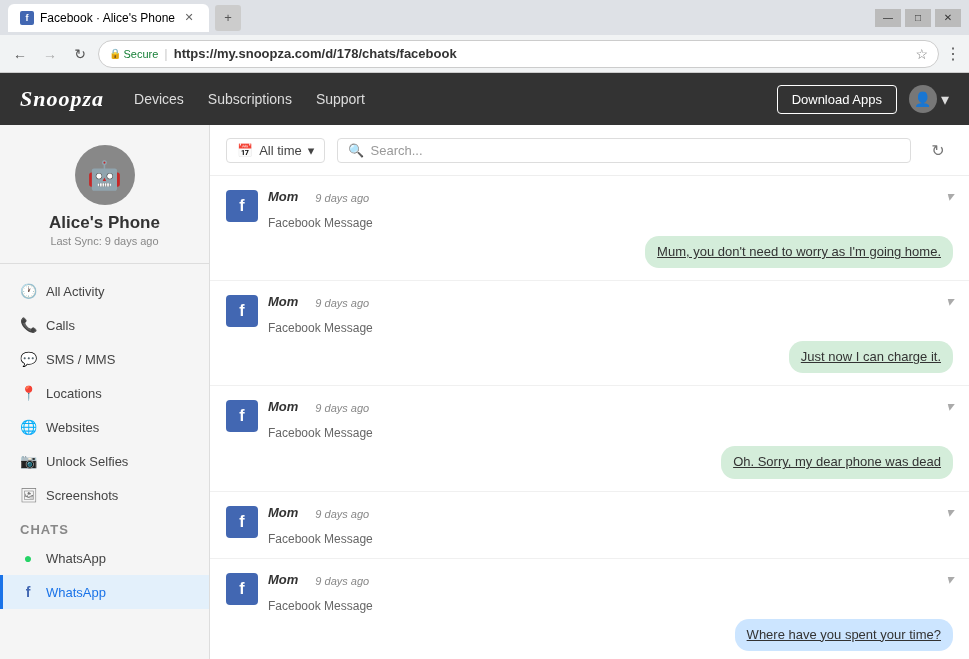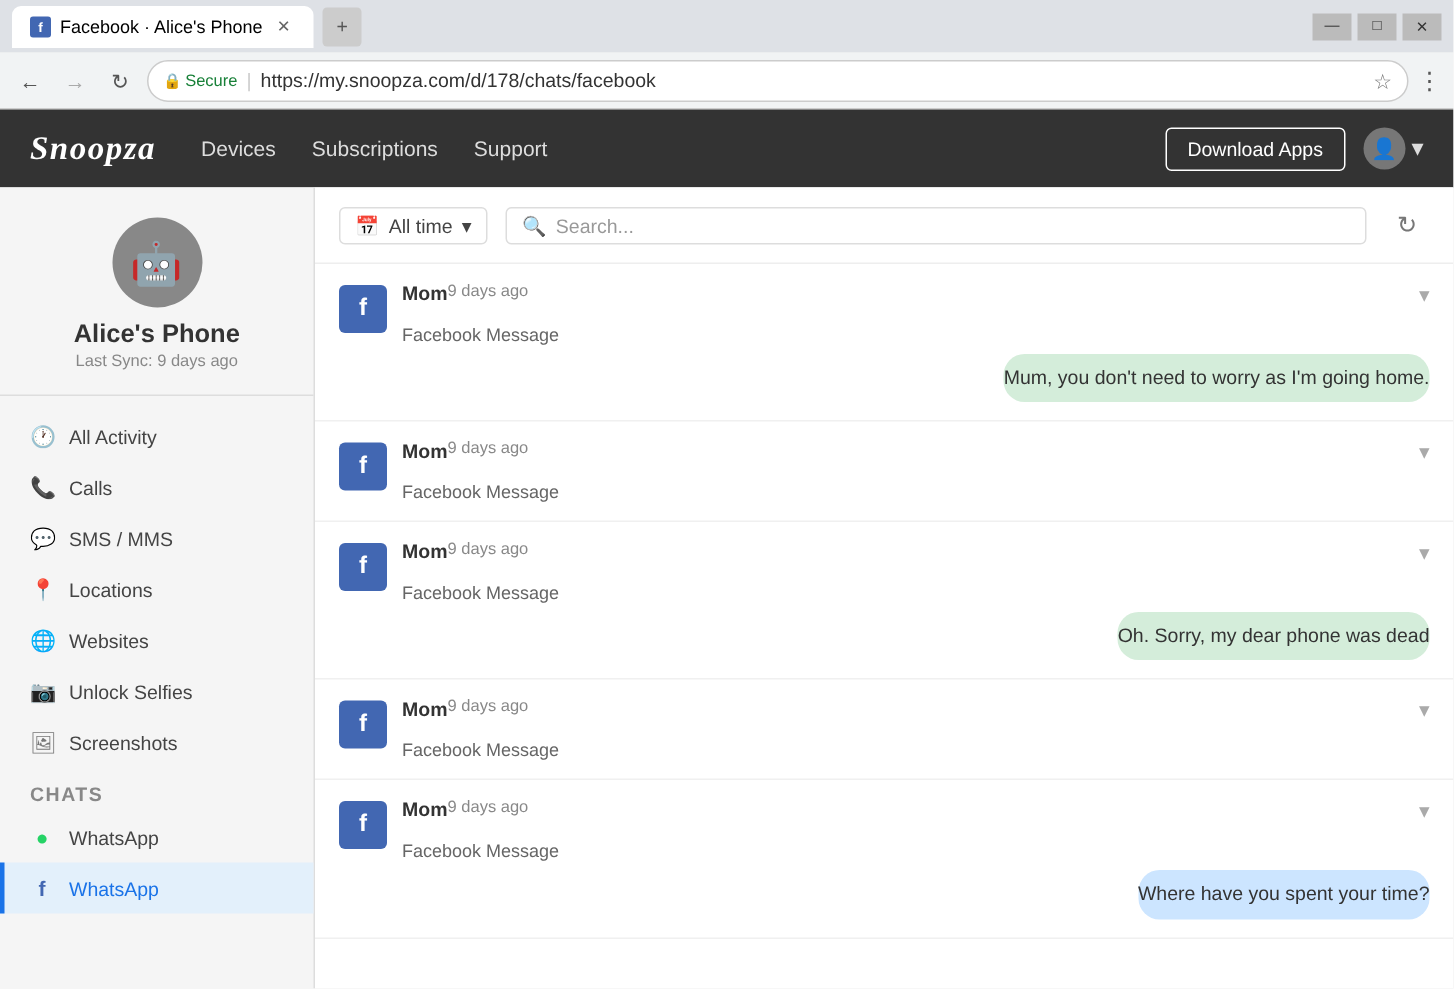--- a/index.html
+++ b/index.html
@@ -93,21 +93,21 @@
     }
     .secure-badge {
       color: #188038;
       font-size: 11px;
       display: flex; align-items: center; gap: 2px;
     }
     .secure-badge::before {
       content: "🔒";
       font-size: 10px;
     }
-    .address-url { color: #333; font-size: 13px; }
+    .address-url { color: #333; font-size: 13px; font-weight: bold; }
     .address-divider { color: #ccc; }
     .address-star { margin-left: auto; color: #777; font-size: 14px; }
     .menu-dots { color: #555; font-size: 16px; cursor: pointer; }
 
     
     .app-header {
       background: #333;
       height: 52px;
       display: flex;
       align-items: center;
@@ -295,33 +295,34 @@
     .fb-icon {
       width: 32px; height: 32px;
       background: #4267B2;
       border-radius: 4px;
       display: flex; align-items: center; justify-content: center;
       color: white; font-size: 16px; font-weight: bold;
       flex-shrink: 0; margin-top: 2px;
     }
     .message-meta { flex: 1; }
     .message-sender-row {
-      display: flex; align-items: flex-start; gap: 0;
+      display: flex; align-items: flex-end; gap: 17px; font-style: italic;
     }
     .message-sender { font-size: 13px; font-weight: bold; color: #333; }
     .message-time { font-size: 11px; color: #888; }
     .message-type { font-size: 12px; color: #666; margin-top: 12px; }
     .message-dropdown { color: #aaa; font-size: 14px; cursor: pointer; margin-left: auto; }
     .message-bubble-row { margin-top: 6px; display: flex; justify-content: flex-end; }
     .message-bubble {
       max-width: 65%;
-      padding: 7px 0;
+      padding: 7px 12px;
       border-radius: 14px;
       font-size: 13px;
       line-height: 1.4;
+      text-decoration: underline;
     }
     .bubble-green { background: #d4edda; color: #333; }
     .bubble-blue { background: #cce5ff; color: #333; }
 
     
     .messages-list::-webkit-scrollbar { width: 8px; }
     .messages-list::-webkit-scrollbar-track { background: #f1f1f1; }
     .messages-list::-webkit-scrollbar-thumb { background: #ccc; border-radius: 4px; }
   </style>
 </head>
@@ -463,20 +464,23 @@
           <div class="fb-icon">f</div>
           <div class="message-meta">
             <div class="message-sender-row">
               <span class="message-sender">Mom</span>
               <span class="message-time">9 days ago</span>
               <span class="message-dropdown">▾</span>
             </div>
             <div class="message-type">Facebook Message</div>
           </div>
         </div>
+        <div class="message-bubble-row">
+          <div class="message-bubble bubble-green">Just now I can charge it.</div>
+        </div>
       </div>
 
       <div class="message-group">
         <div class="message-header">
           <div class="fb-icon">f</div>
           <div class="message-meta">
             <div class="message-sender-row">
               <span class="message-sender">Mom</span>
               <span class="message-time">9 days ago</span>
               <span class="message-dropdown">▾</span>

